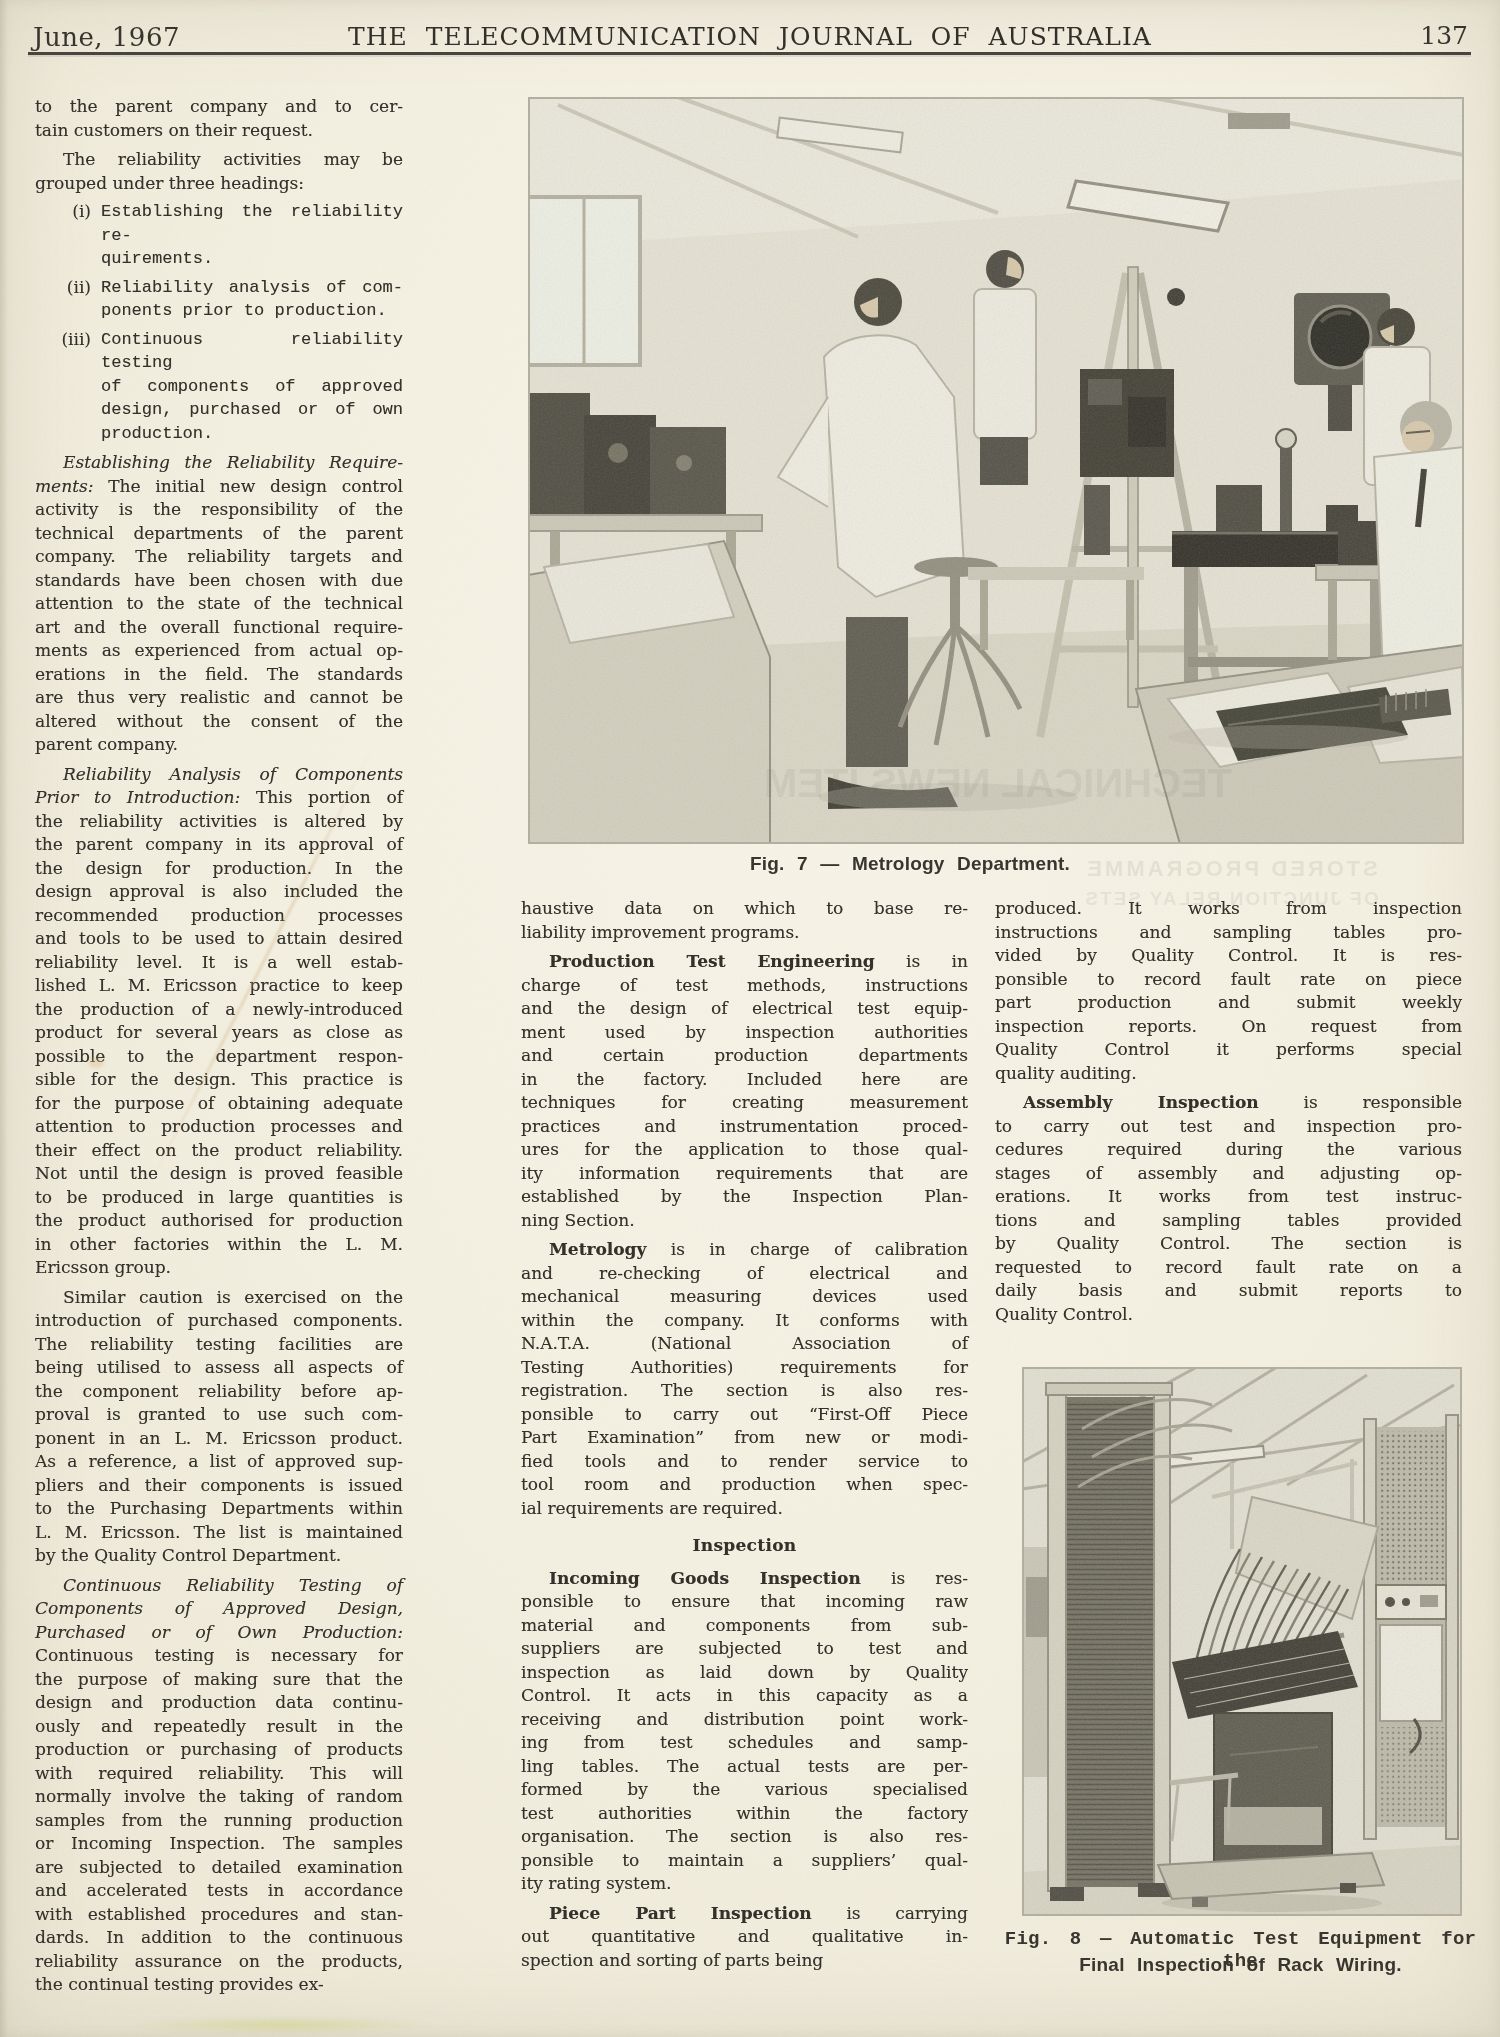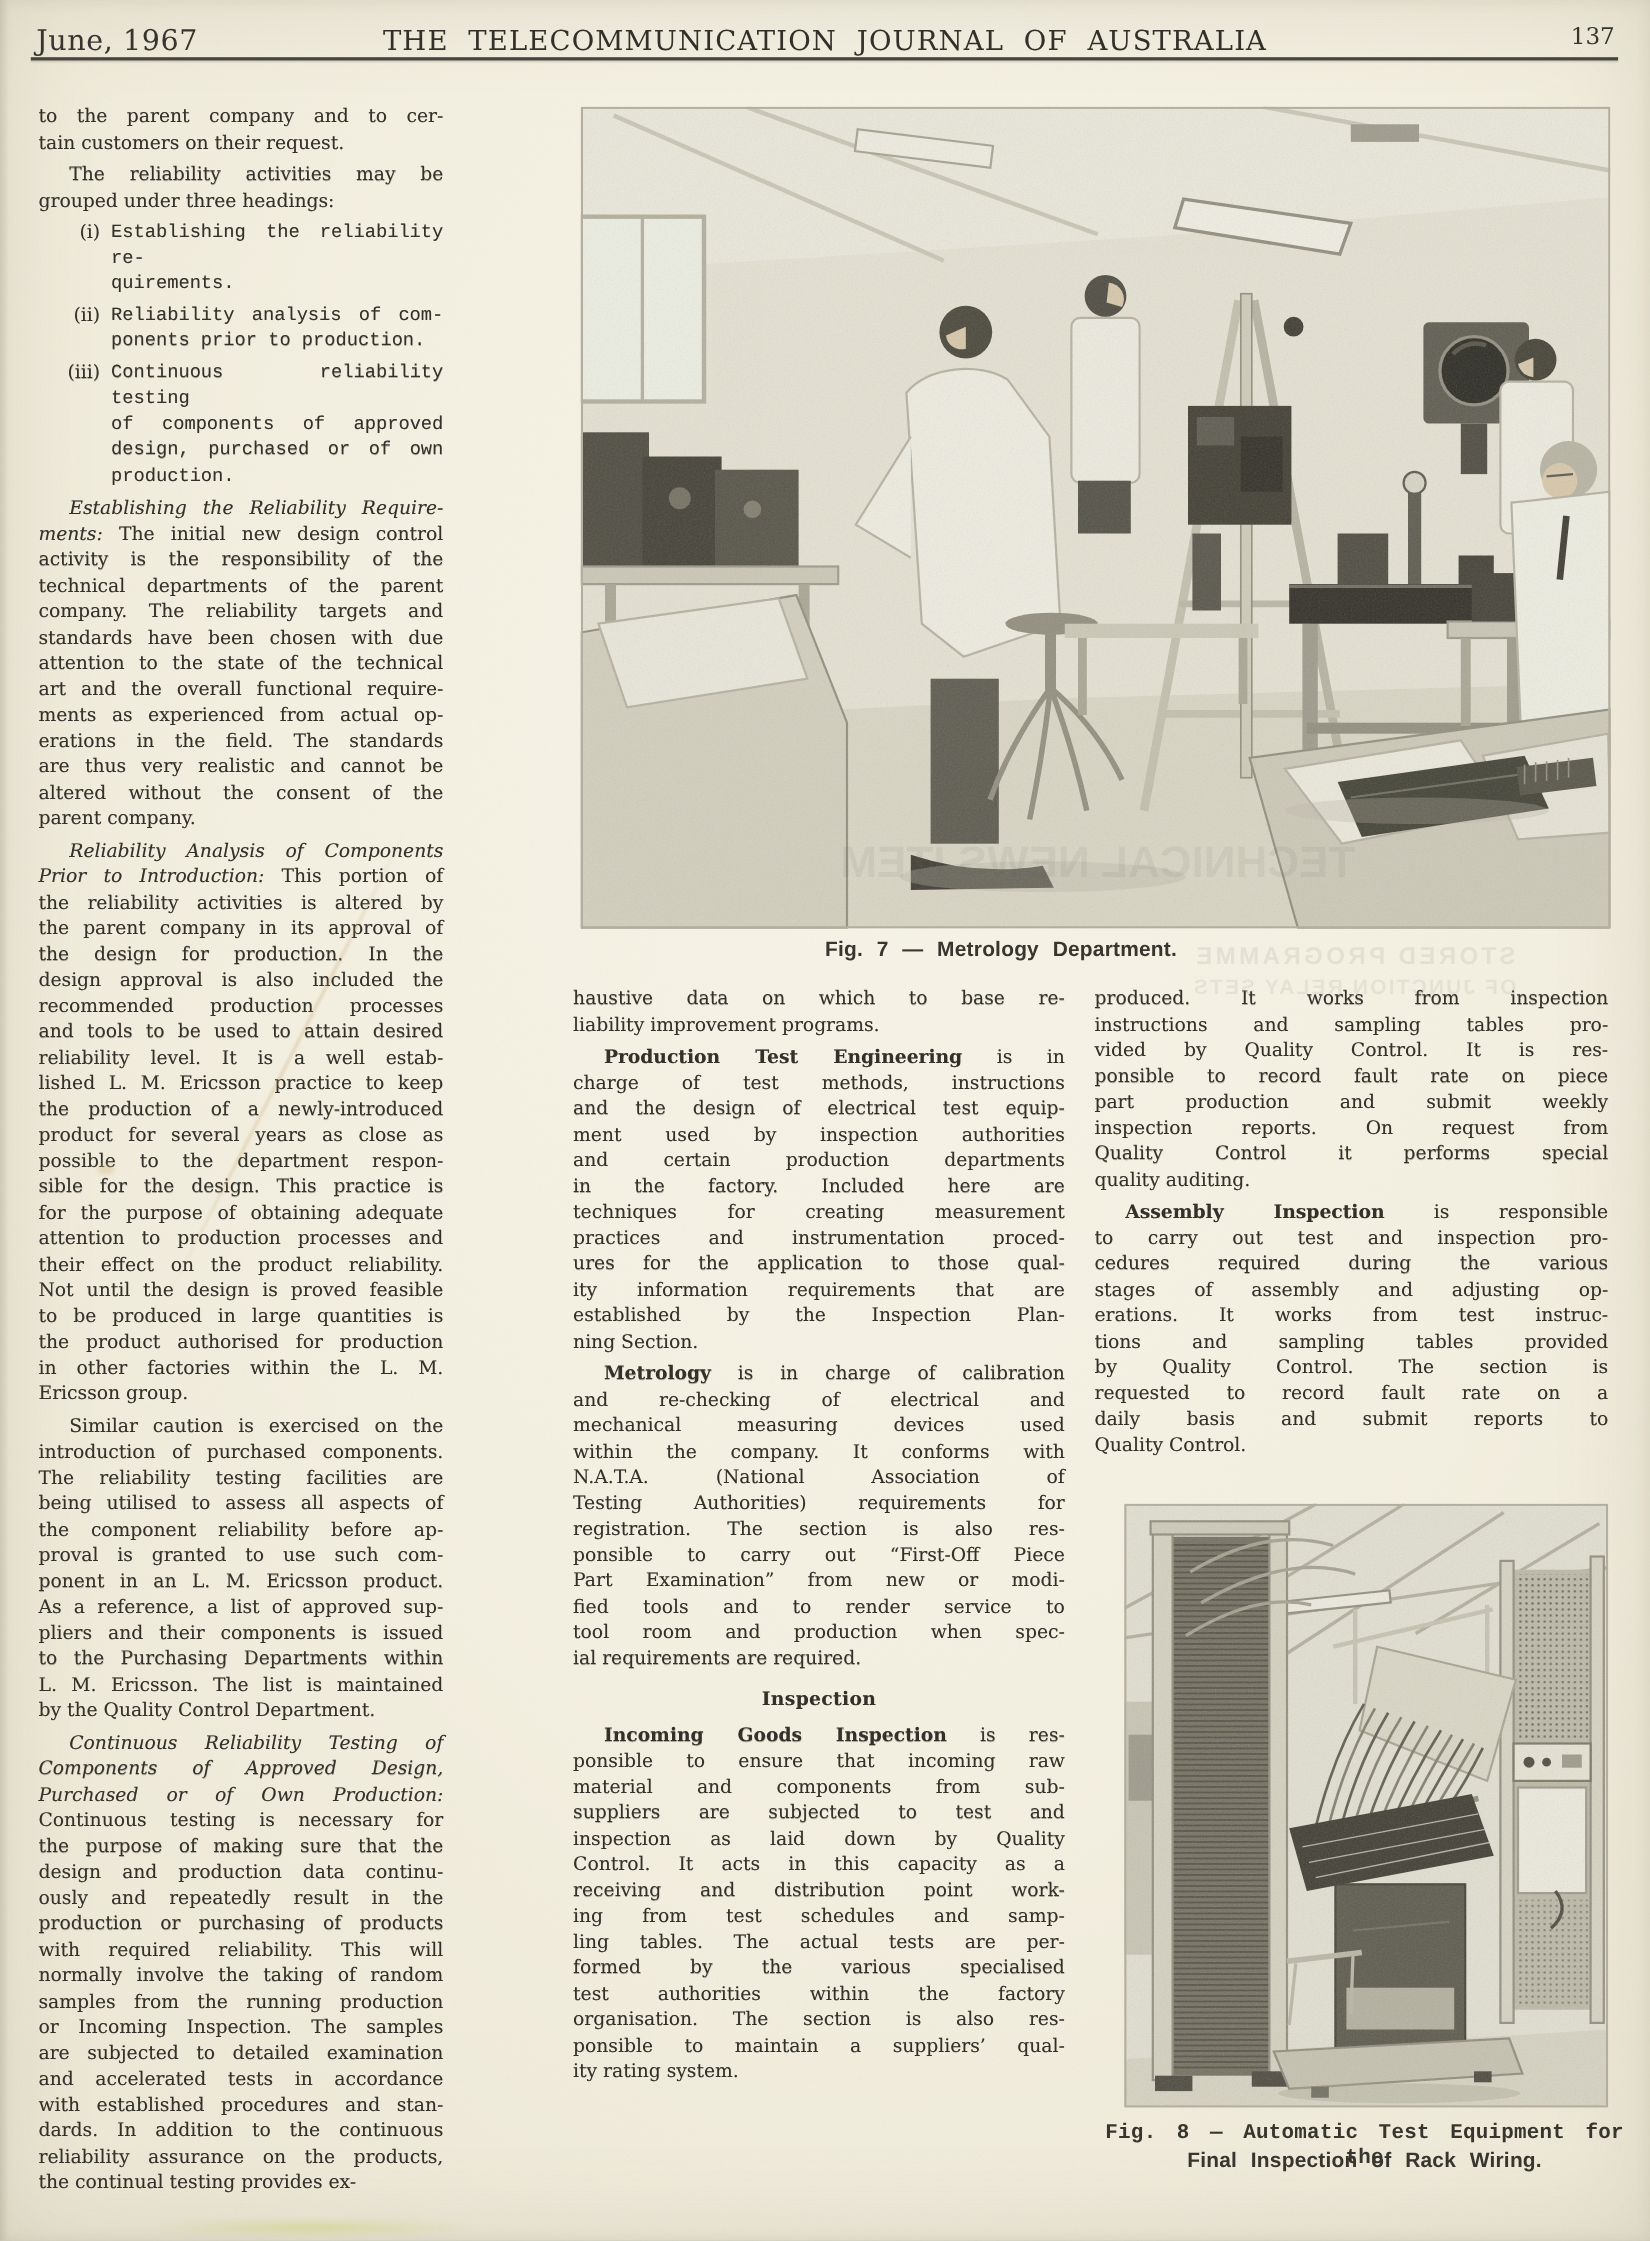--- a/index.html
+++ b/index.html
@@ -8,21 +8,21 @@
     background:radial-gradient(ellipse at 55% 35%, #f7f4e8 0%, #f4f0e1 50%, #ece7d4 100%);
     box-shadow: inset 0 0 90px rgba(120,108,74,0.16), inset 0 0 14px rgba(100,90,60,0.10);
     font-family:"DejaVu Serif", serif; color:#2f2d26;
   }
   .page::before{content:""; position:absolute; left:0; top:0; width:8px; height:100%;
     background:linear-gradient(to right, rgba(90,82,58,0.12), rgba(90,82,58,0)); z-index:40;}
   
   .hdr-left{position:absolute; left:33px; top:22px; font-size:26px; letter-spacing:.5px; color:#33312a;}
   .hdr-center{position:absolute; left:0; right:0; top:22px; text-align:center; font-size:25px;
     letter-spacing:1px; word-spacing:9px; color:#2e2c25; font-weight:500;}
-  .hdr-right{position:absolute; right:32px; top:21px; font-size:21px; color:#33312a;}
+  .hdr-right{position:absolute; right:32px; top:21px; font-size:25px; color:#33312a;}
   .hdr-rule{position:absolute; left:28px; top:52px; width:1443px; height:3px; background:#44423a;
     box-shadow:0 2px 0 rgba(68,66,58,0.12);}
   
   .col{position:absolute; font-size:17px; line-height:23.5px; text-shadow:0.2px 0.2px 0 rgba(44,42,34,0.35);}
   .col-left{left:35px; top:95px; width:368px;}
   .col-middle{left:521px; top:897px; width:447px;}
   .col-right{left:995px; top:897px; width:467px;}
   .line{text-align:justify; text-align-last:justify; min-height:23.5px; overflow:visible; white-space:normal;}
   .line.end{text-align-last:left;}
   .line.ind{padding-left:28px;}
@@ -213,20 +213,25 @@
         <div class="line">Control. It acts in this capacity as a</div>
         <div class="line">receiving and distribution point work-</div>
         <div class="line">ing from test schedules and samp-</div>
         <div class="line">ling tables. The actual tests are per-</div>
         <div class="line">formed by the various specialised</div>
         <div class="line">test authorities within the factory</div>
         <div class="line">organisation. The section is also res-</div>
         <div class="line">ponsible to maintain a suppliers’ qual-</div>
         <div class="line end">ity rating system.</div>
       </div>
+      <div class="para">
+        <div class="line ind"><b>Piece Part Inspection</b> is carrying</div>
+        <div class="line">out quantitative and qualitative in-</div>
+        <div class="line end">spection and sorting of parts being</div>
+      </div>
     </section>
   <section class="col col-right">
       <div class="para">
         <div class="line">produced. It works from inspection</div>
         <div class="line">instructions and sampling tables pro-</div>
         <div class="line">vided by Quality Control. It is res-</div>
         <div class="line">ponsible to record fault rate on piece</div>
         <div class="line">part production and submit weekly</div>
         <div class="line">inspection reports. On request from</div>
         <div class="line">Quality Control it performs special</div>

